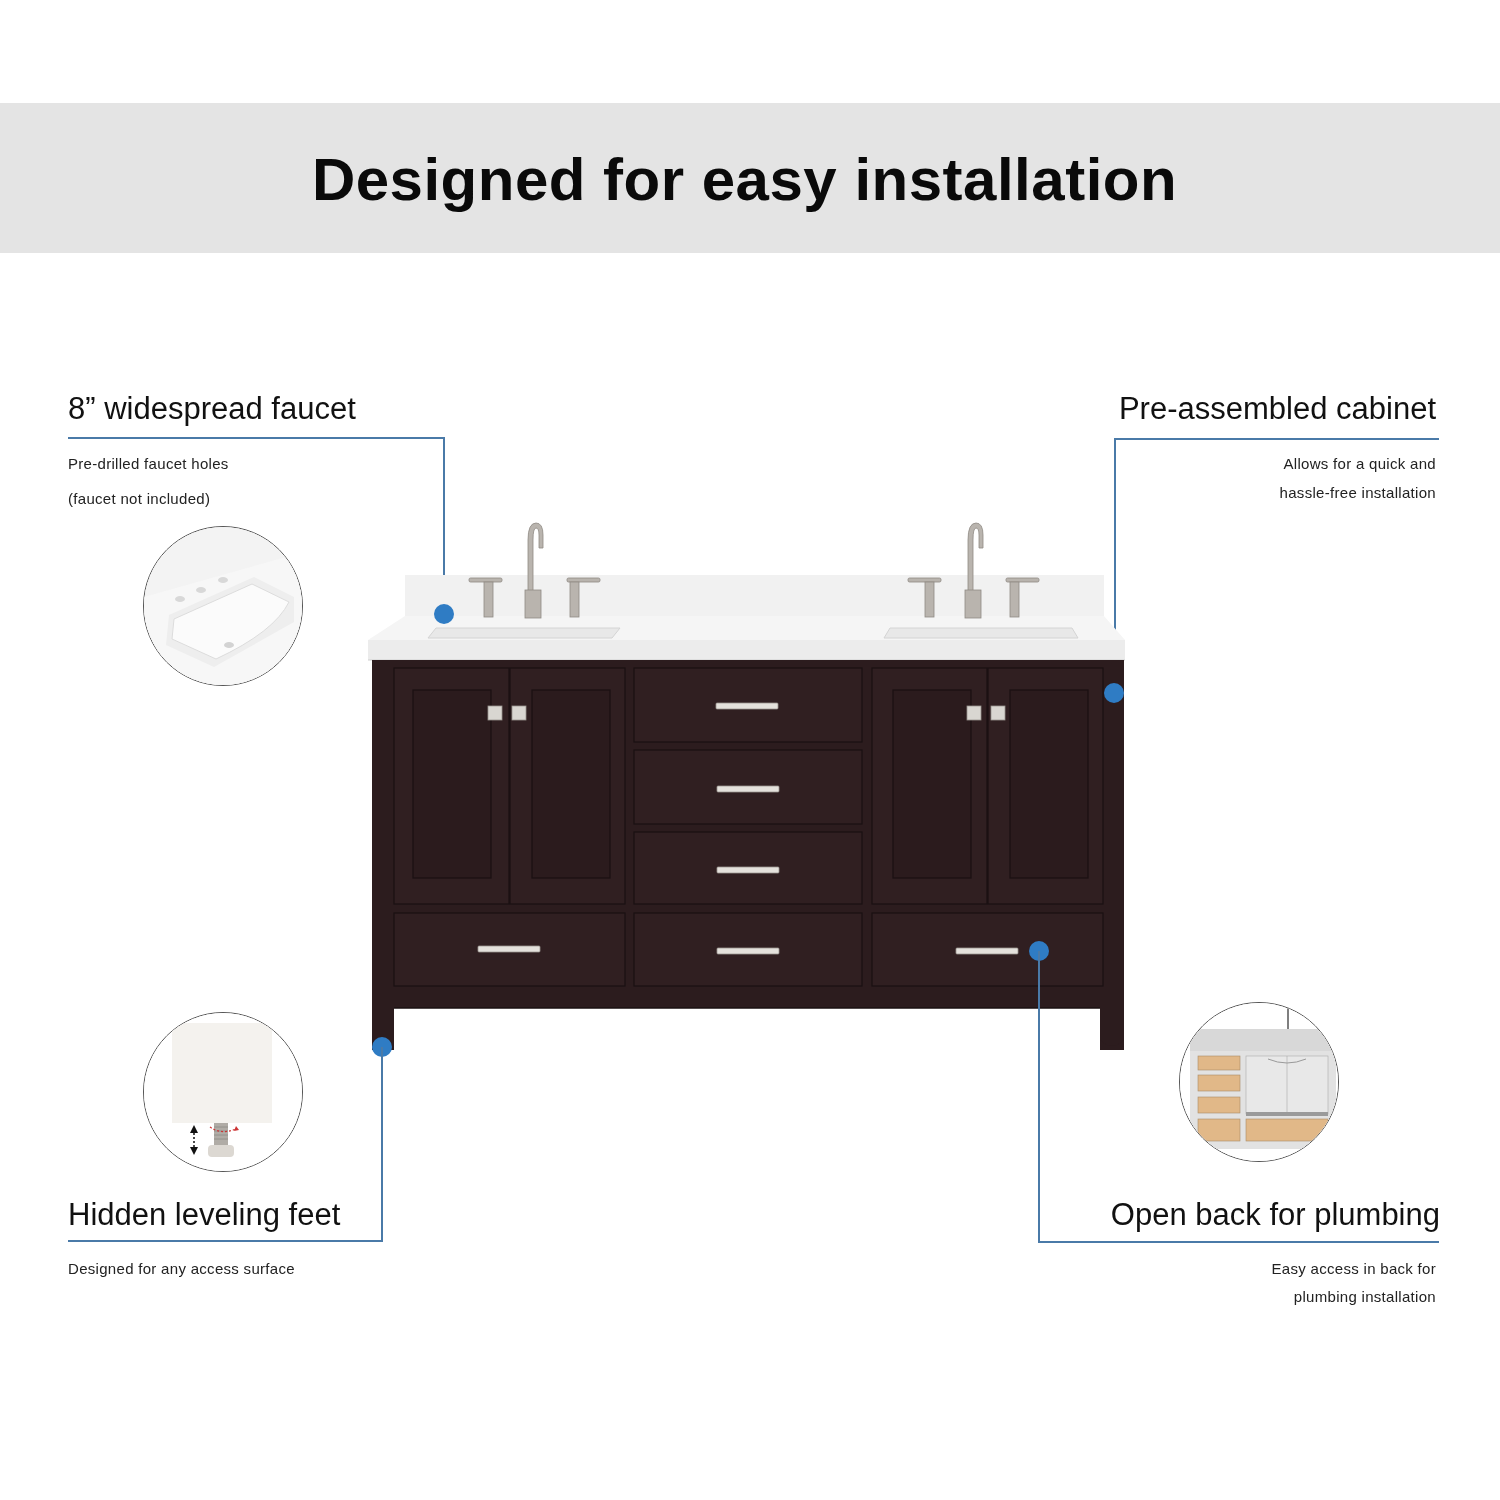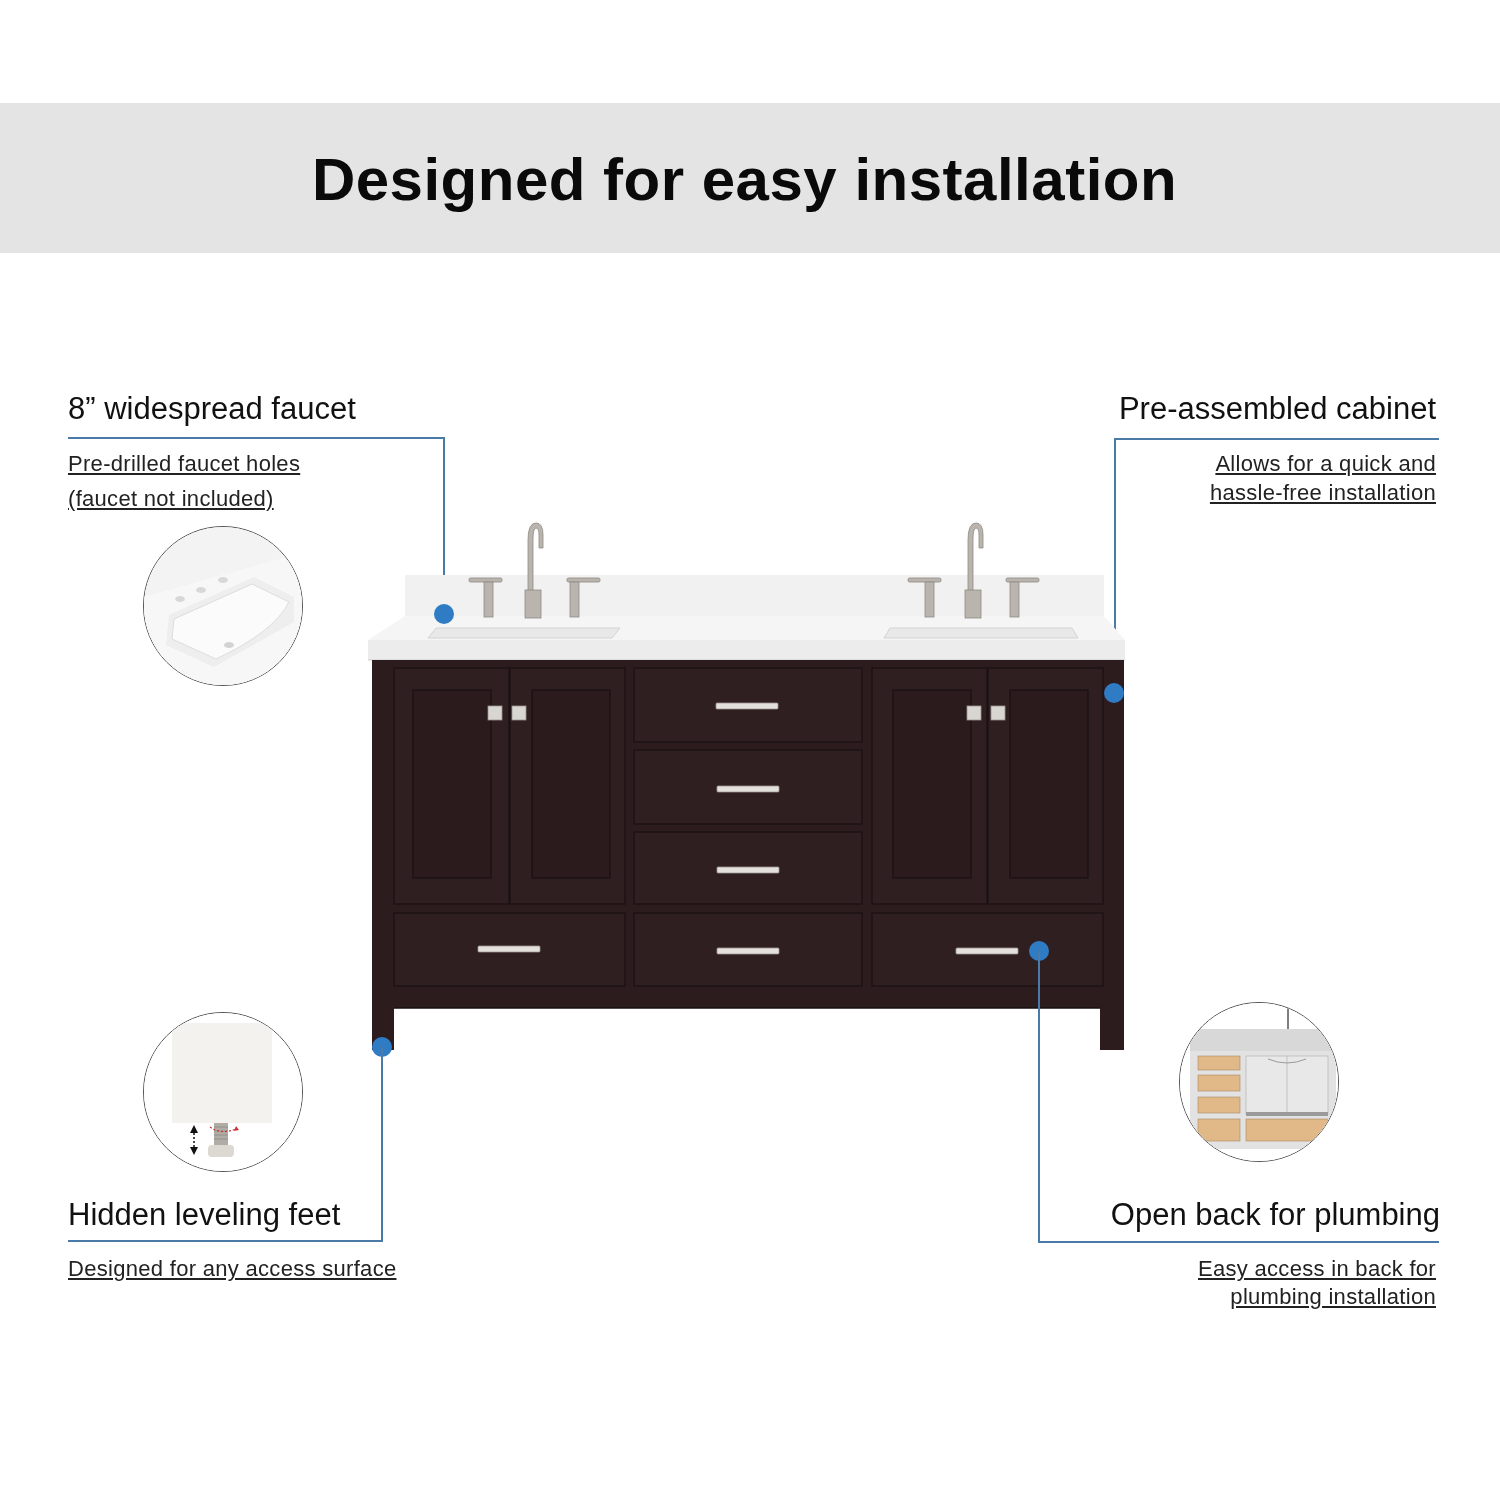--- a/index.html
+++ b/index.html
@@ -3,21 +3,21 @@
 <meta charset="utf-8">
 <style>
   * { margin:0; padding:0; box-sizing:border-box; }
   html, body { width:1500px; height:1500px; background:#ffffff; overflow:hidden; }
   body { position:relative; font-family:"Liberation Sans", "DejaVu Sans", sans-serif; color:#111; }
 
   .banner { position:absolute; left:0; top:103px; width:1500px; height:150px; background:#e4e4e4; }
   .banner-title { position:absolute; left:0; top:144px; width:1489px; text-align:center; font-size:60px; font-weight:700; letter-spacing:0.5px; color:#0a0a0a; line-height:72px; }
 
   .feat-title { position:absolute; font-size:31px; font-weight:400; color:#111; line-height:36px; white-space:nowrap; }
-  .feat-desc { position:absolute; font-size:22px; color:#222; line-height:29px; white-space:nowrap; letter-spacing:0.3px;text-decoration:underline; }
+  .feat-desc { position:absolute; font-size:15px; color:#222; line-height:29px; white-space:nowrap; letter-spacing:0.3px; }
 
   .line { position:absolute; background:#4a7aa8; }
   .dot { position:absolute; width:20px; height:20px; border-radius:50%; background:#2f7cc4; }
 
   .circle { position:absolute; width:160px; height:160px; border-radius:50%; border:1.5px solid #555; overflow:hidden; background:#fff; }
 
   
   .vanity { position:absolute; left:0; top:0; width:1500px; height:1500px; }
 </style>
 </head>

